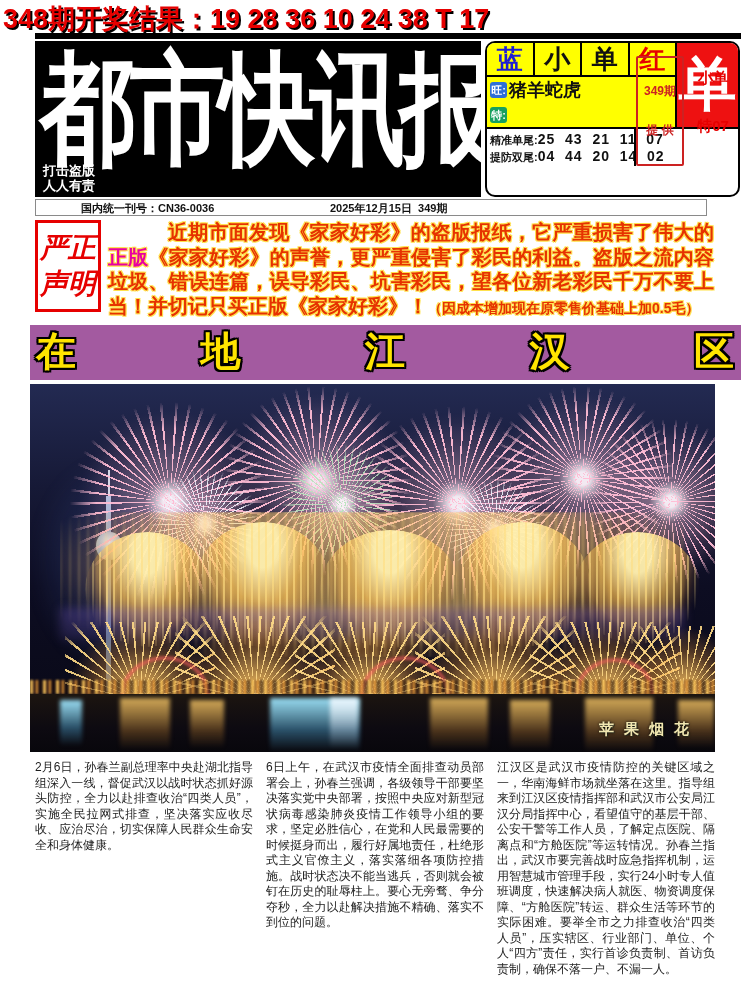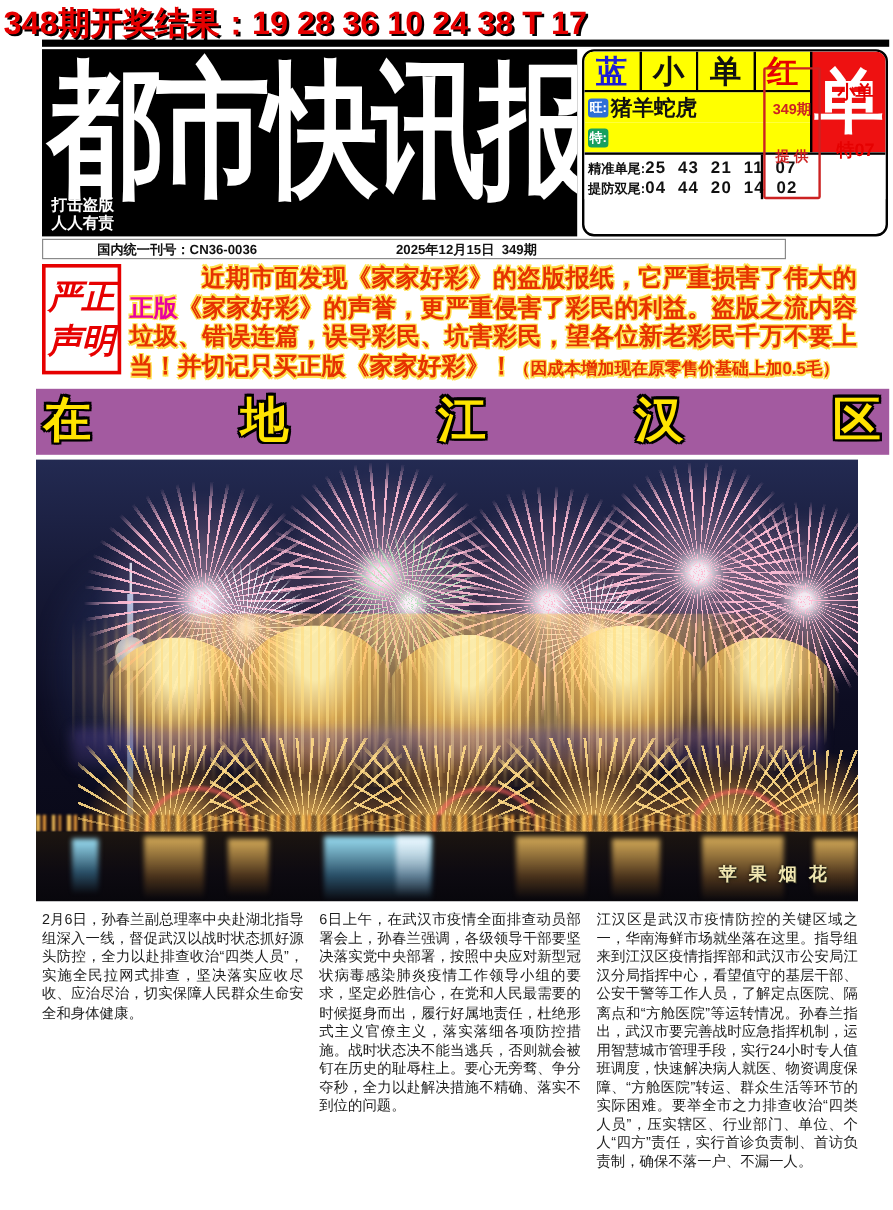--- a/index.html
+++ b/index.html
@@ -44,21 +44,21 @@
   .numbers { width:150px; padding:2px 0 0 3px; }
   .num-line { display:flex; align-items:baseline; height:17px; }
   .num-label { font-size:11px; font-weight:bold; color:#111; flex:0 0 auto; }
   .num-values { font-size:14px; font-weight:bold; color:#111; white-space:pre; letter-spacing:1px; }
   .provide { flex:1; border-left:2px solid #000; display:flex; align-items:flex-end; justify-content:center; gap:4px; }
   .stamp { border:2px solid #cc2222; color:#cc2222; font-size:12px; font-weight:bold; text-align:center;
     line-height:13px; padding:1px 2px; border-radius:2px; white-space:pre; }
   .result { color:#e60000; font-size:15px; font-weight:bold; line-height:16px; text-align:center; white-space:pre; }
 
   
-  .issue-bar { margin-left:35px; width:620px; height:17px; border:1px solid #8a8a8a; margin-top:2px;
+  .issue-bar { margin-left:35px; width:672px; height:17px; border:1px solid #8a8a8a; margin-top:2px;
     position:relative; font-size:11px; font-weight:bold; color:#111; background:#fff; }
   .issn { position:absolute; left:45px; top:1px; }
   .pub-date { position:absolute; left:294px; top:1px; white-space:pre; }
 
   
   .statement { margin-left:35px; width:679px; margin-top:4px; display:flex; gap:7px; align-items:flex-start; }
   .statement-label { border:3px solid #e60000; width:66px; height:92px; display:flex; flex-direction:column;
     align-items:center; justify-content:center; color:#e60000; font-size:28px; font-weight:900;
     font-family:"DejaVu Serif", serif; font-style:italic; line-height:36px; flex:0 0 auto; }
   .statement-body { flex:1; font-size:20px; line-height:24.5px; font-weight:bold; color:#e63200;

